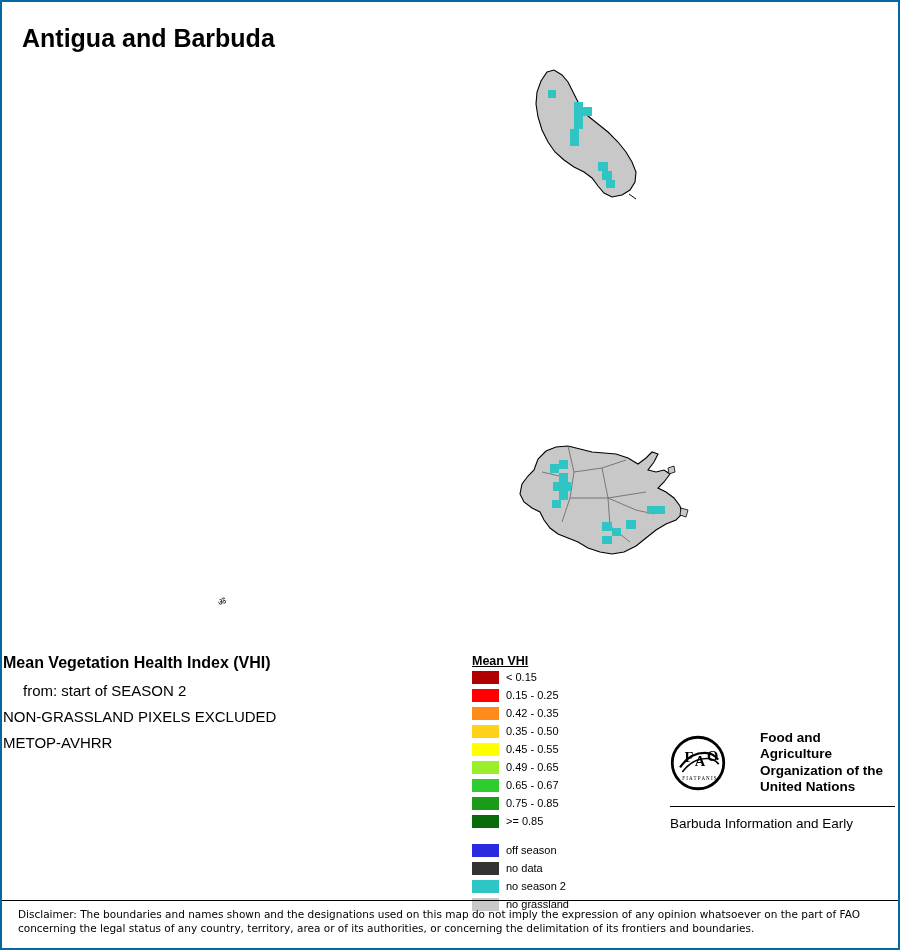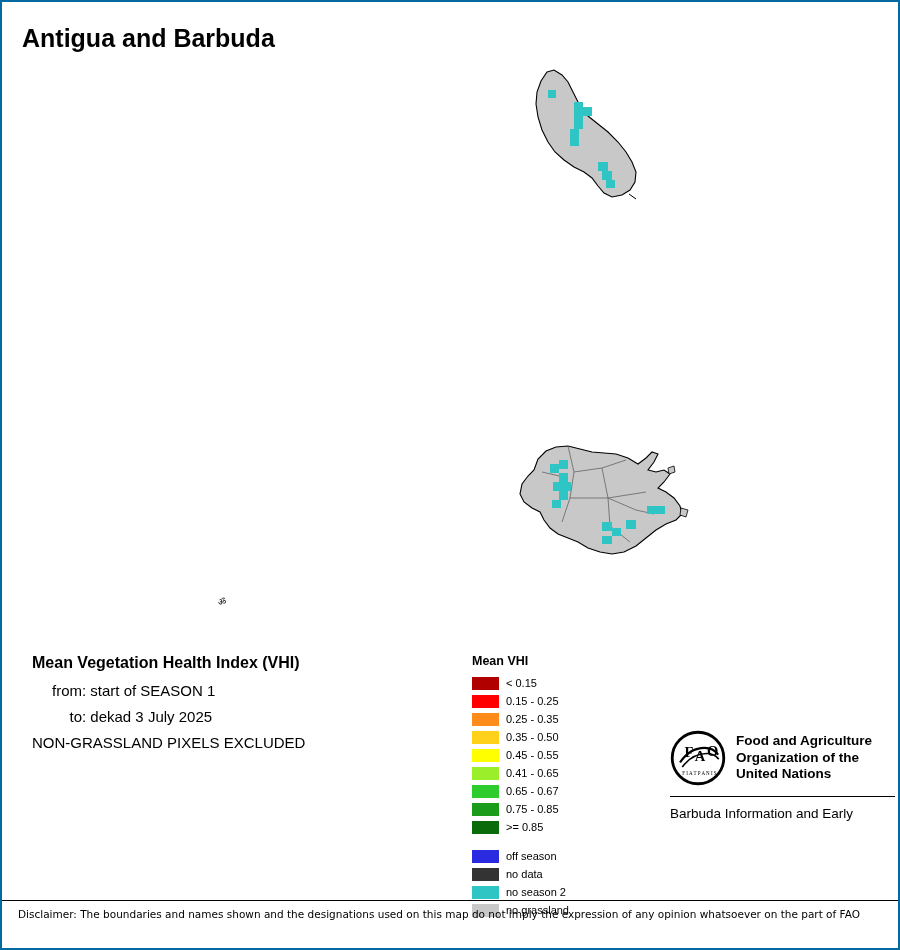--- a/index.html
+++ b/index.html
@@ -34,21 +34,21 @@
   #map-canvas {
     position: absolute;
     left: 0;
     top: 0;
     width: 900px;
     height: 900px;
   }
   
   #caption-block {
     position: absolute;
-    left: 30px;
+    left: 1px;
     top: 652px;
     width: 440px;
   }
   #caption-block .cap-title {
     font-size: 16px;
     font-weight: bold;
     color: #000;
     margin-bottom: 10px;
   }
   #caption-block .cap-row {
@@ -66,21 +66,22 @@
   #vhi-legend {
     position: absolute;
     left: 470px;
     top: 652px;
     width: 180px;
   }
   #vhi-legend .legend-heading {
     font-size: 12.5px;
     font-weight: bold;
     color: #000;
-    margin-bottom: 6px;
+    text-decoration: underline;
+    margin-bottom: 0;
   }
   .legend-item {
     display: flex;
     align-items: center;
     height: 18px;
   }
   .legend-swatch {
     width: 27px;
     height: 13px;
     margin-right: 7px;
@@ -109,20 +110,21 @@
     width: 56px;
     height: 56px;
     flex: 0 0 auto;
     margin-right: 10px;
   }
   #fao-name {
     font-size: 13.5px;
     font-weight: bold;
     color: #000;
     line-height: 1.22;
+    margin-left: 24px;
   }
   #fao-divider {
     border-top: 1.5px solid #000;
     margin: 10px 0 8px 0;
     width: 100%;
   }
   #giews-text {
     font-size: 13.5px;
     color: #000;
     line-height: 1.3;
@@ -206,54 +208,52 @@
       <path d="M679,506 L686,508 L684,515 L678,513 Z" fill="#c8c8c8" stroke="#000" stroke-width="0.8"></path>
       <path d="M666,466 L672,464 L673,470 L667,472 Z" fill="#c8c8c8" stroke="#000" stroke-width="0.8"></path>
     </g>
 
     <text class="sea-label" x="216" y="603">ॐ</text>
   </svg>
 
   <div id="caption-block">
     <div class="cap-title">Mean Vegetation Health Index (VHI)</div>
     <div class="cap-row">
-      <span class="lbl">from</span><span>: start of SEASON 1</span>
-    </div>
-    <div class="cap-row">
-      <span class="lbl">to</span><span>: dekad 3 July 2025</span>
+      <span class="lbl">from</span><span>: start of SEASON 2</span>
     </div>
     <div class="cap-row">NON-GRASSLAND PIXELS EXCLUDED</div>
+    <div class="cap-row">METOP-AVHRR</div>
   </div>
 
   <div id="vhi-legend">
     <div class="legend-heading">Mean VHI</div>
 
     <div class="legend-item">
       <span class="legend-swatch" style="background:#b00000"></span>
       <span class="legend-label">&lt; 0.15</span>
     </div>
     <div class="legend-item">
       <span class="legend-swatch" style="background:#ff0000"></span>
       <span class="legend-label">0.15 - 0.25</span>
     </div>
     <div class="legend-item">
       <span class="legend-swatch" style="background:#ff8c1a"></span>
-      <span class="legend-label">0.25 - 0.35</span>
+      <span class="legend-label">0.42 - 0.35</span>
     </div>
     <div class="legend-item">
       <span class="legend-swatch" style="background:#ffd11a"></span>
       <span class="legend-label">0.35 - 0.50</span>
     </div>
     <div class="legend-item">
       <span class="legend-swatch" style="background:#ffff00"></span>
       <span class="legend-label">0.45 - 0.55</span>
     </div>
     <div class="legend-item">
       <span class="legend-swatch" style="background:#9aee2a"></span>
-      <span class="legend-label">0.41 - 0.65</span>
+      <span class="legend-label">0.49 - 0.65</span>
     </div>
     <div class="legend-item">
       <span class="legend-swatch" style="background:#2fcc2f"></span>
       <span class="legend-label">0.65 - 0.67</span>
     </div>
     <div class="legend-item">
       <span class="legend-swatch" style="background:#1a9c1a"></span>
       <span class="legend-label">0.75 - 0.85</span>
     </div>
     <div class="legend-item">
@@ -300,15 +300,16 @@
     </div>
     <div id="fao-divider"></div>
     <div id="giews-text">
       <div>Barbuda Information and Early</div>
     </div>
   </div>
 
   <div id="disclaimer-sep"></div>
   <div id="disclaimer">
     <div>Disclaimer: The boundaries and names shown and the designations used on this map do not imply the expression of any opinion whatsoever on the part of FAO</div>
+    <div>concerning the legal status of any country, territory, area or of its authorities, or concerning the delimitation of its frontiers and boundaries.</div>
   </div>
 
 </div>
 
 </body></html>

